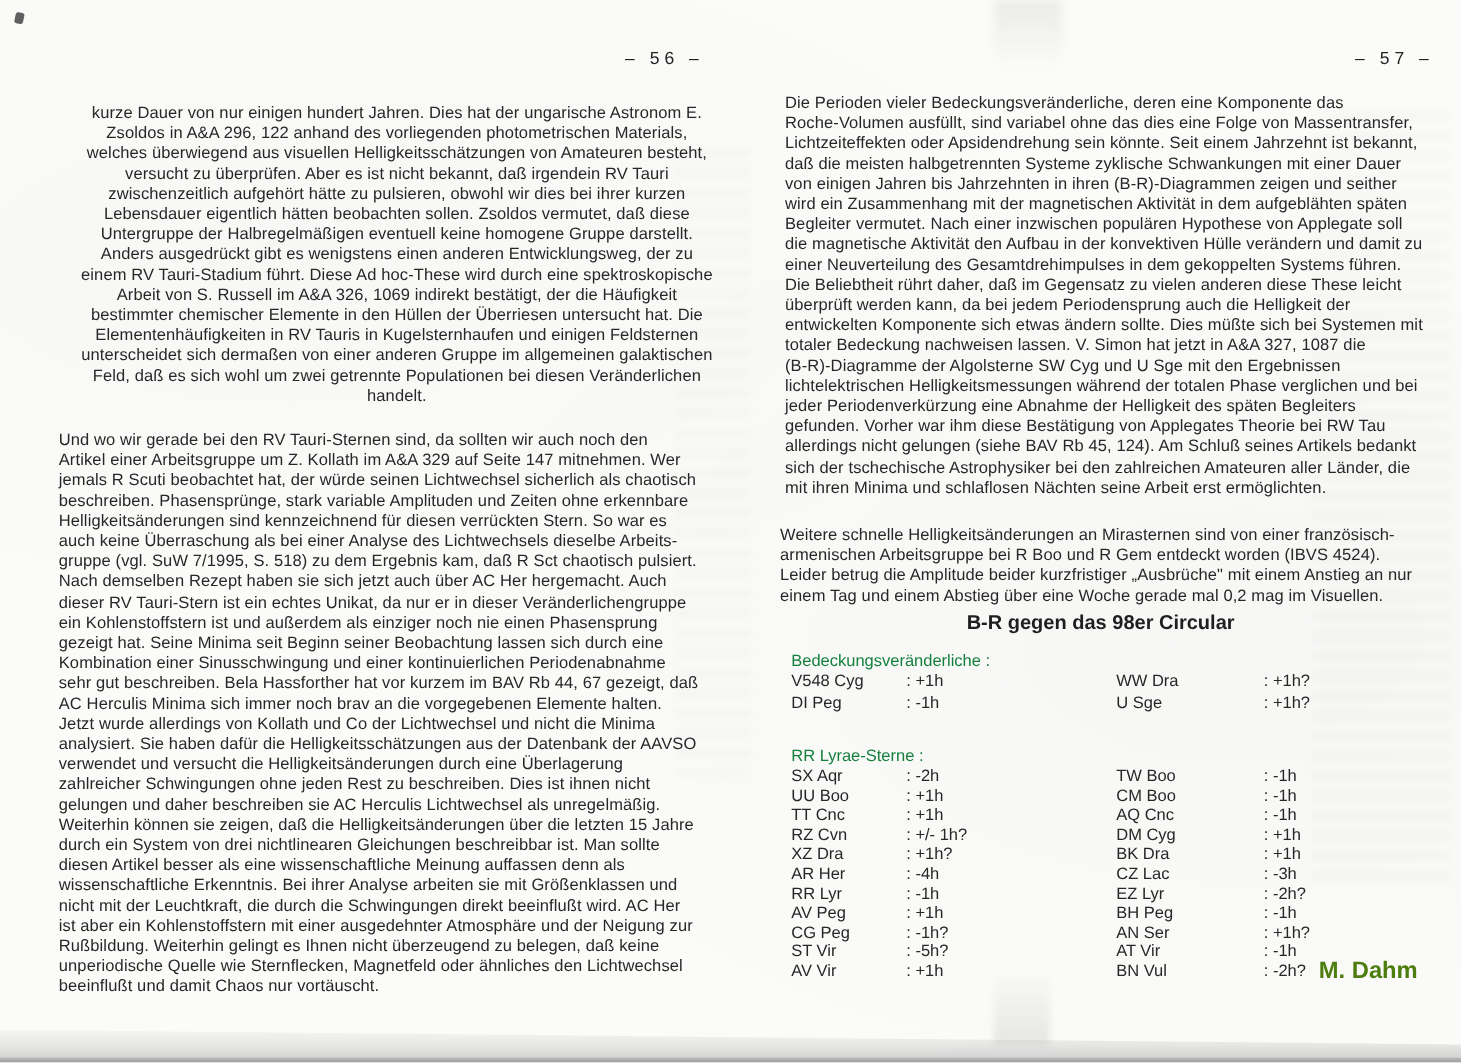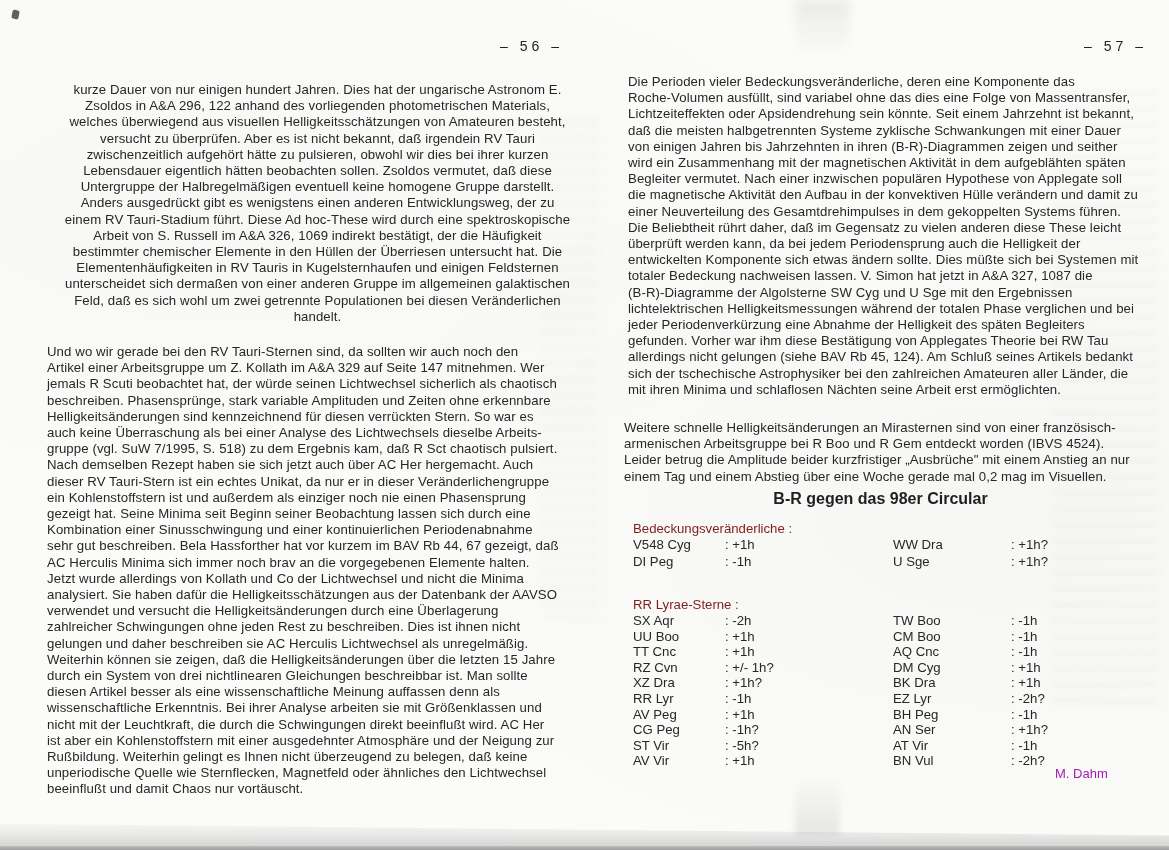--- a/index.html
+++ b/index.html
@@ -53,21 +53,21 @@
     width: 505px;
     text-align: center;
     font-size: 16px;
     font-weight: bold;
     color: #1f1f1f;
   }
   .section-label {
     position: absolute;
     left: 633px;
     font-size: 13.2px;
-    color: #7f1d1d;
+    color: #15803d;
   }
   #ecl-label { top: 521px; }
   #rr-label  { top: 597px; }
   .data-rows {
     position: absolute;
     left: 633px;
     width: 530px;
     font-size: 13.2px;
     color: #272727;
   }
@@ -75,22 +75,23 @@
   #rr-rows  { top: 613px; }
   .data-row {
     display: grid;
     grid-template-columns: 92px 168px 118px auto;
   }
   #ecl-rows .data-row { height: 16.8px; line-height: 16.8px; }
   #rr-rows  .data-row { height: 15.6px; line-height: 15.6px; }
   .signature {
     position: absolute;
     left: 1055px; top: 766px;
-    font-size: 13px;
-    color: #a21caf;
+    font-size: 19px;
+    color: #4d7c0f;
+    font-weight: bold;
   }
   
   .artifact { position: absolute; pointer-events: none; }
   #speck-topleft {
     left: 12px; top: 10px; width: 7px; height: 9px;
     background: #3a3a3a; border-radius: 2px; opacity: 0.8;
     transform: rotate(12deg);
   }
   #smudge-top-center {
     left: 795px; top: 0; width: 55px; height: 70px;
@@ -250,20 +251,26 @@
     <span>DM Cyg</span>
     <span>: +1h</span>
   </div>
   <div class="data-row">
     <span>XZ Dra</span>
     <span>: +1h?</span>
     <span>BK Dra</span>
     <span>: +1h</span>
   </div>
   <div class="data-row">
+    <span>AR Her</span>
+    <span>: -4h</span>
+    <span>CZ Lac</span>
+    <span>: -3h</span>
+  </div>
+  <div class="data-row">
     <span>RR Lyr</span>
     <span>: -1h</span>
     <span>EZ Lyr</span>
     <span>: -2h?</span>
   </div>
   <div class="data-row">
     <span>AV Peg</span>
     <span>: +1h</span>
     <span>BH Peg</span>
     <span>: -1h</span>

